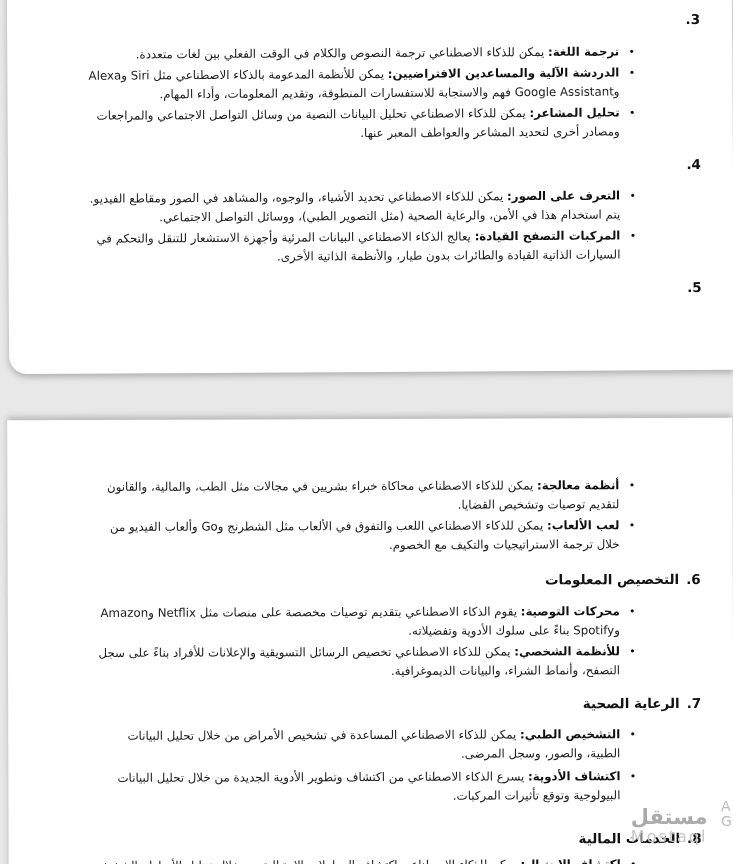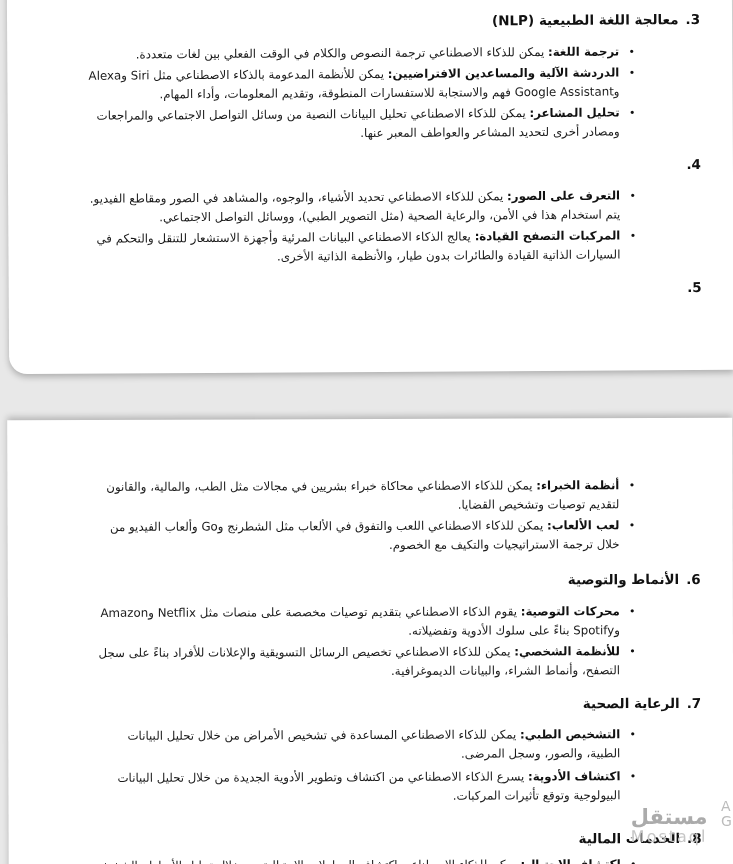--- a/index.html
+++ b/index.html
@@ -96,21 +96,20 @@
 </style>
 </head>
 <body>
 
 <div class="page page1">
   <div class="content c1">
 
     <section class="sec">
       <h2 class="h">
         <span class="num">3.</span>
-        <span class="ttl">معالجة اللغة الطبيعية (NLP)</span>
       </h2>
       <div class="bullets">
         <div class="bullet">
           <span class="dot">•</span>
           <p class="bt"><strong>ترجمة اللغة:</strong><span> يمكن للذكاء الاصطناعي ترجمة النصوص والكلام في الوقت الفعلي بين لغات متعددة.</span></p>
         </div>
         <div class="bullet">
           <span class="dot">•</span>
           <p class="bt"><strong>الدردشة الآلية والمساعدين الافتراضيين:</strong><span> يمكن للأنظمة المدعومة بالذكاء الاصطناعي مثل Siri وAlexa وGoogle Assistant فهم والاستجابة للاستفسارات المنطوقة، وتقديم المعلومات، وأداء المهام.</span></p>
         </div>
@@ -145,32 +144,32 @@
 
   </div>
 </div>
 
 <div class="page page2">
   <div class="content c2">
 
     <div class="intro-bullets">
       <div class="bullet">
         <span class="dot">•</span>
-        <p class="bt"><strong>أنظمة الخبراء:</strong><span> يمكن للذكاء الاصطناعي محاكاة خبراء بشريين في مجالات مثل الطب، والمالية، والقانون لتقديم توصيات وتشخيص القضايا.</span></p>
+        <p class="bt"><strong>أنظمة معالجة:</strong><span> يمكن للذكاء الاصطناعي محاكاة خبراء بشريين في مجالات مثل الطب، والمالية، والقانون لتقديم توصيات وتشخيص القضايا.</span></p>
       </div>
       <div class="bullet">
         <span class="dot">•</span>
         <p class="bt"><strong>لعب الألعاب:</strong><span> يمكن للذكاء الاصطناعي اللعب والتفوق في الألعاب مثل الشطرنج وGo وألعاب الفيديو من خلال ترجمة الاستراتيجيات والتكيف مع الخصوم.</span></p>
       </div>
     </div>
 
     <section class="sec sec6">
       <h2 class="h">
         <span class="num">6.</span>
-        <span class="ttl">الأنماط والتوصية</span>
+        <span class="ttl">التخصيص المعلومات</span>
       </h2>
       <div class="bullets">
         <div class="bullet">
           <span class="dot">•</span>
           <p class="bt"><strong>محركات التوصية:</strong><span> يقوم الذكاء الاصطناعي بتقديم توصيات مخصصة على منصات مثل Netflix وAmazon وSpotify بناءً على سلوك الأدوية وتفضيلاته.</span></p>
         </div>
         <div class="bullet">
           <span class="dot">•</span>
           <p class="bt"><strong>للأنظمة الشخصي:</strong><span> يمكن للذكاء الاصطناعي تخصيص الرسائل التسويقية والإعلانات للأفراد بناءً على سجل التصفح، وأنماط الشراء، والبيانات الديموغرافية.</span></p>
         </div>

